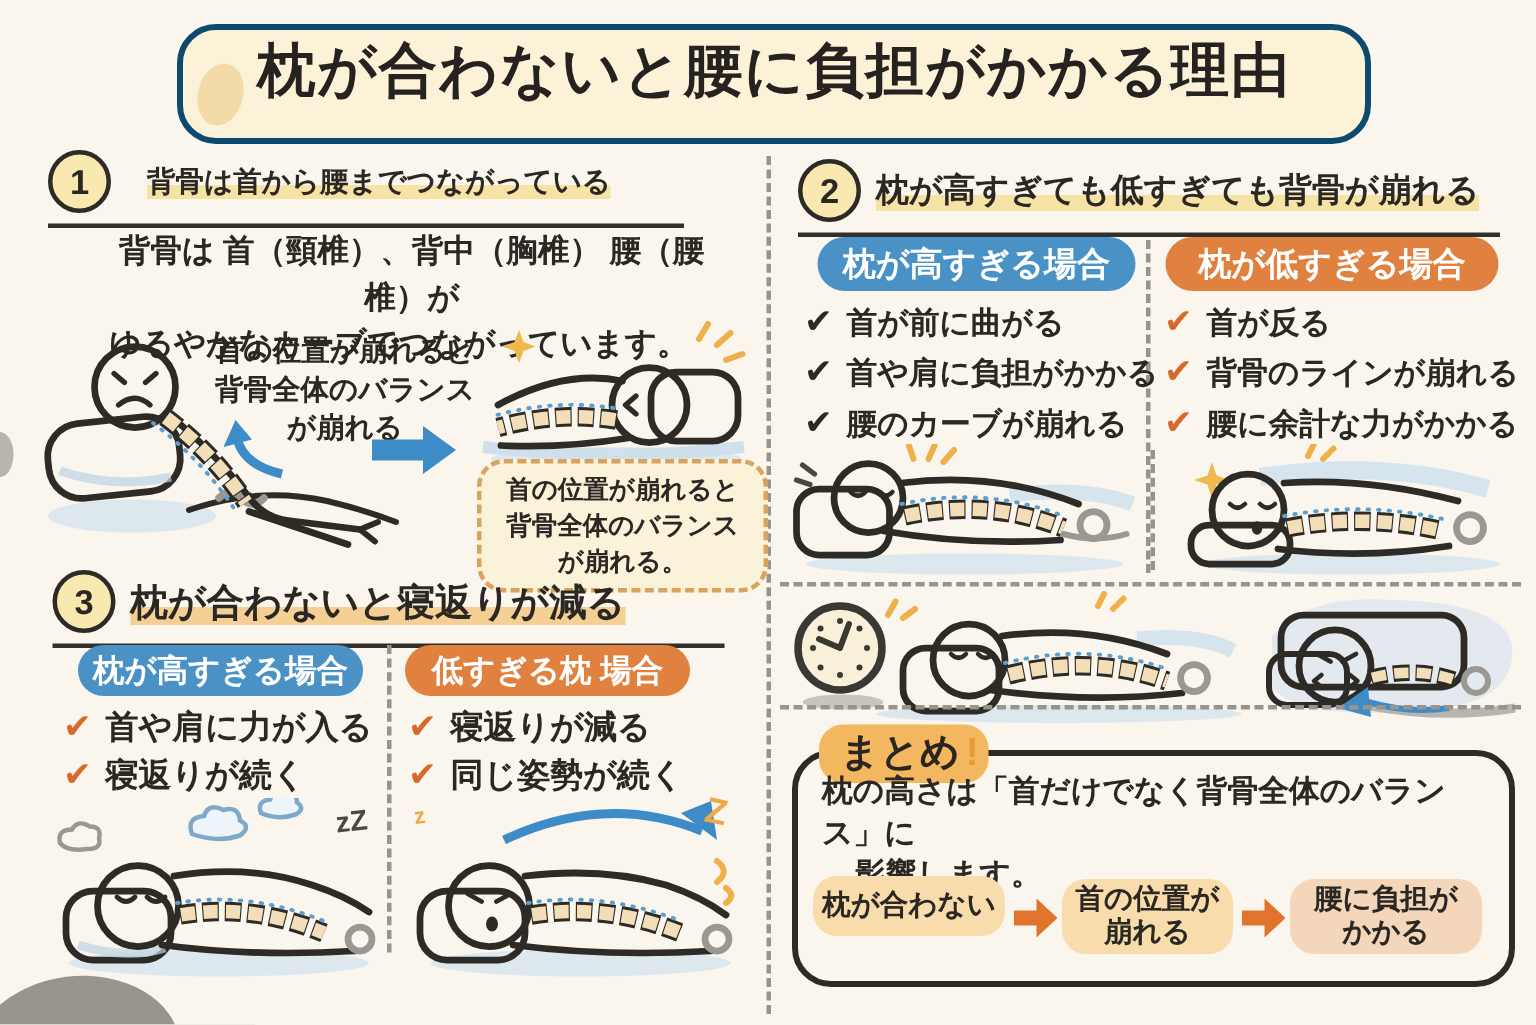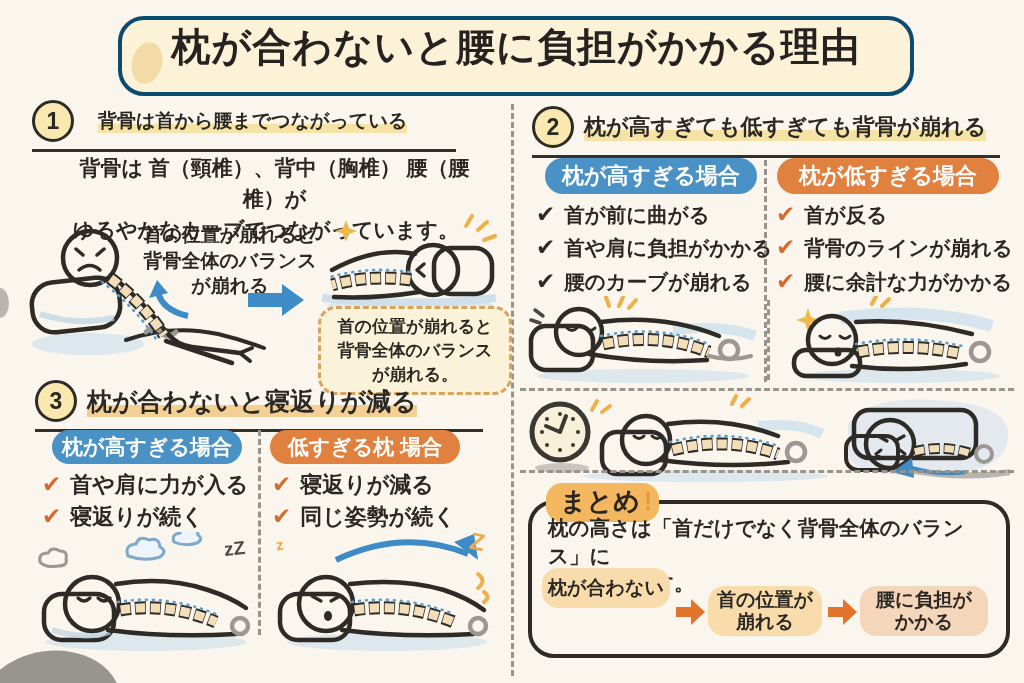--- a/index.html
+++ b/index.html
@@ -324,21 +324,21 @@
 
   <div class="sumbox"></div>
   <div class="sumlabel">
     <span>まとめ</span><span class="bang">!</span>
   </div>
   <div class="sumbody">
     <div>枕の高さは「首だけでなく背骨全体のバランス」に</div>
     <div style="padding-left:22px;">影響します。</div>
   </div>
 
-  <div class="fpill" style="left:542px;top:568px;width:128px;height:40px;text-align:right;">
+  <div class="fpill" style="left:542px;top:584px;width:128px;height:40px;text-align:right;">
     <div>枕が合わない</div>
   </div>
   <svg class="abs" style="left:676px;top:598px;" width="30" height="28" viewBox="0 0 30 28">
     <polygon points="0,9 15,9 15,1 29,14 15,27 15,19 0,19" fill="#e2732d"></polygon>
   </svg>
   <div class="fpill" style="left:708px;top:586px;width:114px;height:50px;">
     <div>首の位置が</div>
     <div>崩れる</div>
   </div>
   <svg class="abs" style="left:828px;top:598px;" width="30" height="28" viewBox="0 0 30 28">

